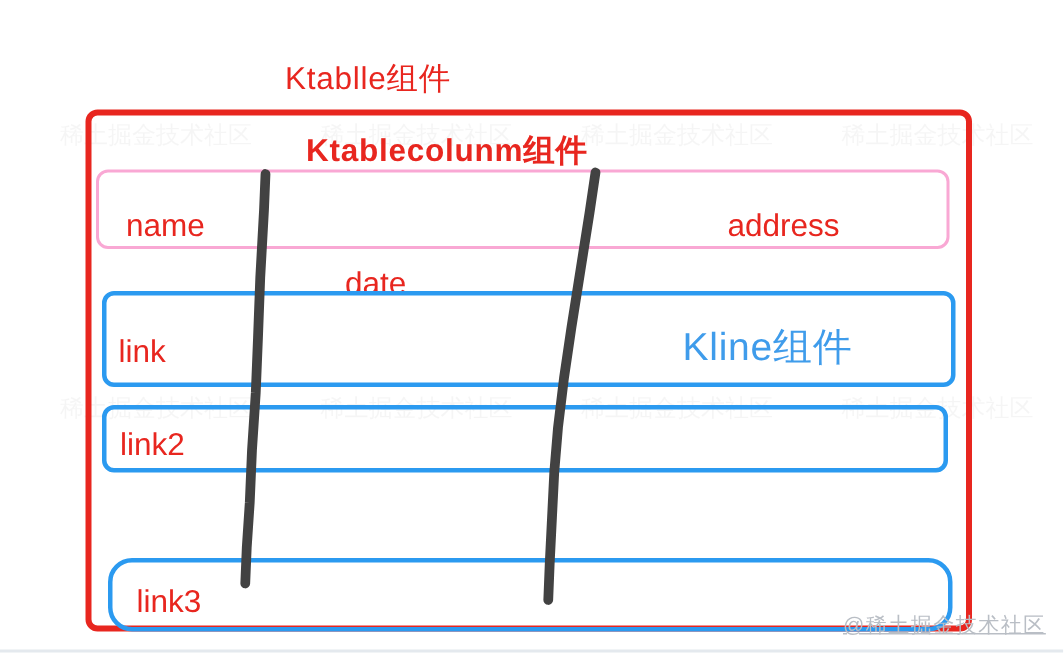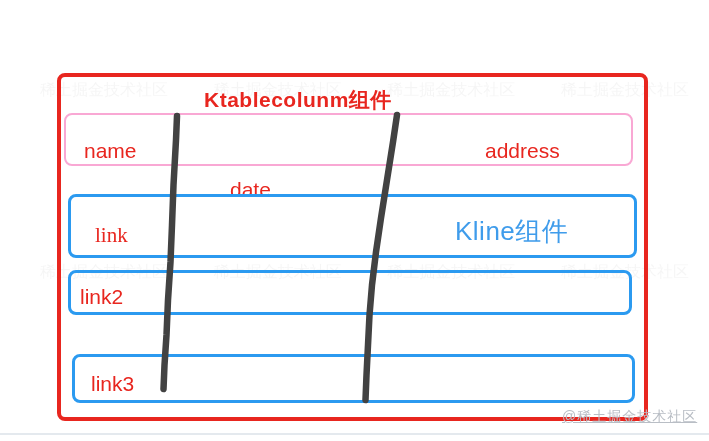--- a/index.html
+++ b/index.html
@@ -61,24 +61,24 @@
   .cell-date    { left: 164px; top: 32px; margin-top: 31px; }
   .cell-address { left: 419px; top: 24px; }
 
   .blue-row {
     position: absolute;
     border: 3px solid #2b9af0;
     border-radius: 8px;
   }
   .row-1 { left: 68px; top: 194px; width: 563px; height: 58px; }
   .row-2 { left: 68px; top: 270px; width: 558px; height: 39px; }
-  .row-3 { left: 72px; top: 354px; width: 557px; height: 43px; }
+  .row-3 { left: 72px; top: 372px; width: 557px; height: 43px; border-radius: 16px; }
 
   .row-label { position: absolute; font-size: 21px; color: #e8261f; }
-  .row-1 .row-label { left: 24px; top: 26px; font-family: Liberation Serif, serif; }
+  .row-1 .row-label { left: 8px; top: 26px; }
   .row-2 .row-label { left: 9px;  top: 12px; }
   .row-3 .row-label { left: 16px; top: 15px; }
 
   .row-note {
     position: absolute;
     left: 384px; top: 17px;
     font-size: 26px;
     color: #3f9ceb;
     letter-spacing: 0.5px;
   }
@@ -117,20 +117,21 @@
     <span>稀土掘金技术社区</span>
     <span>稀土掘金技术社区</span>
   </div>
   <div class="faint-row faint-row-2">
     <span>稀土掘金技术社区</span>
     <span>稀土掘金技术社区</span>
     <span>稀土掘金技术社区</span>
     <span>稀土掘金技术社区</span>
   </div>
 
+  <div class="diagram-title">Ktablle组件</div>
 
   <div class="outer-box"></div>
 
   <div class="inner-label">Ktablecolunm组件</div>
 
   <div class="header-row">
     <span class="header-cell cell-name">name</span>
     <span class="header-cell cell-date">date</span>
     <span class="header-cell cell-address">address</span>
   </div>

